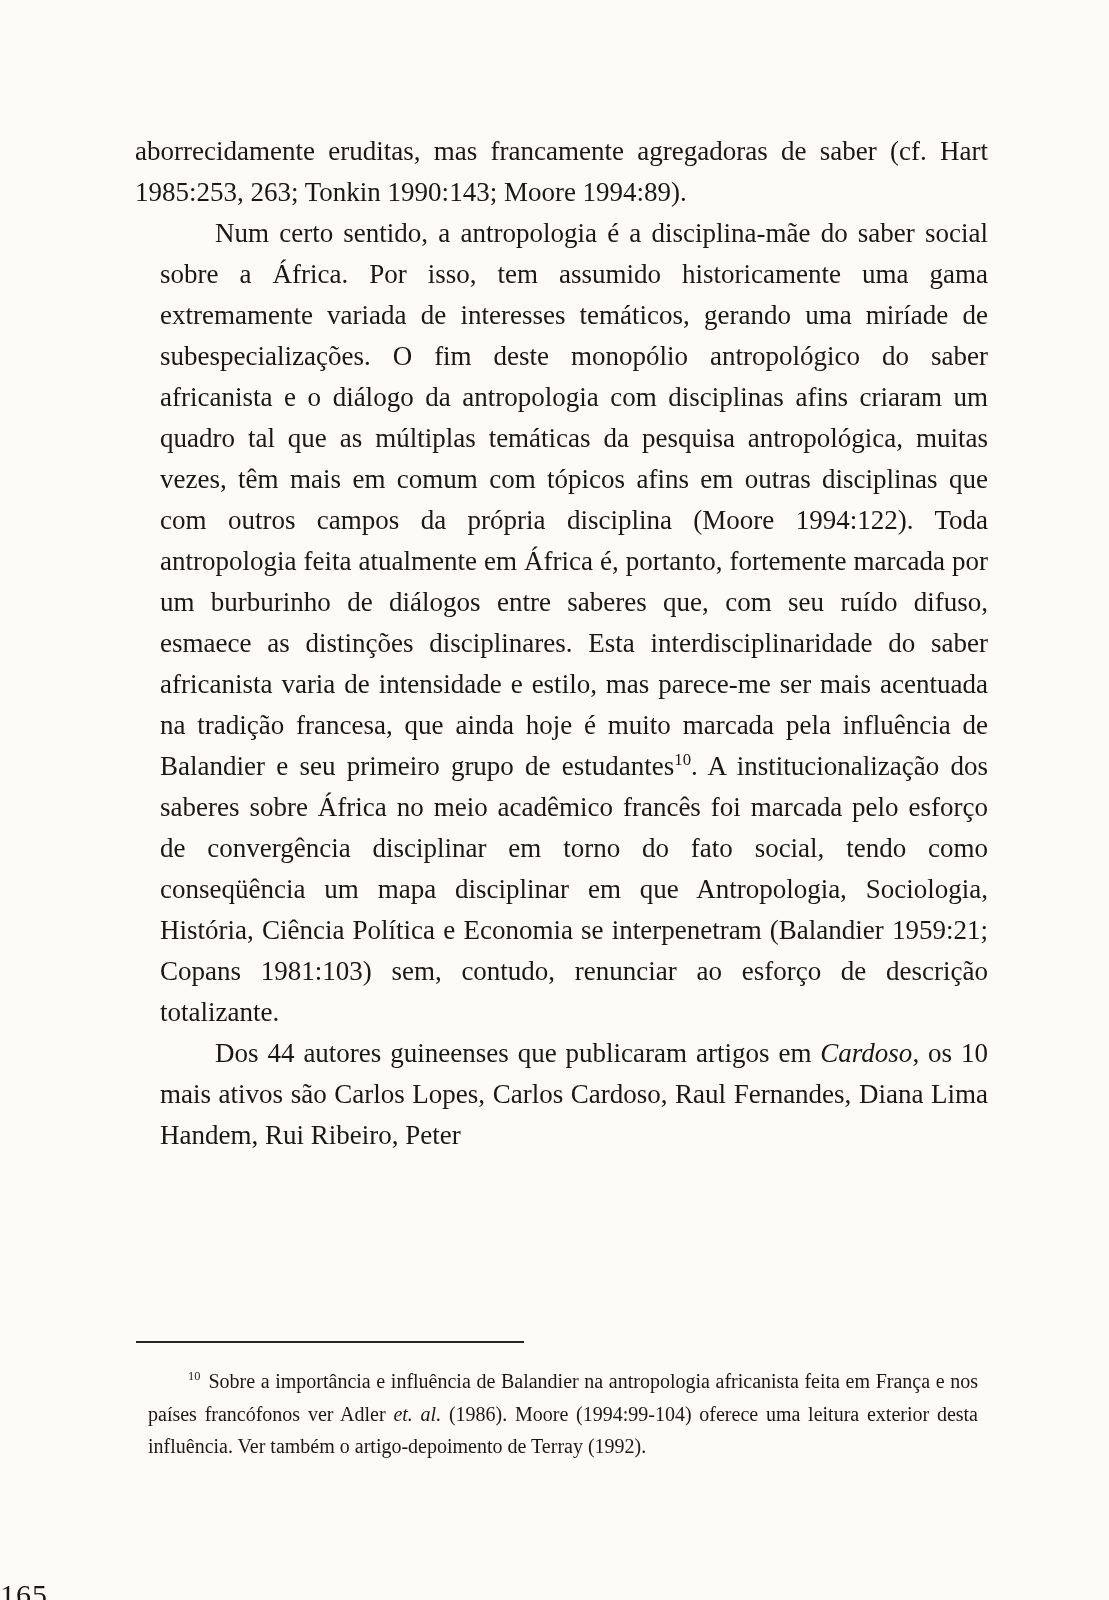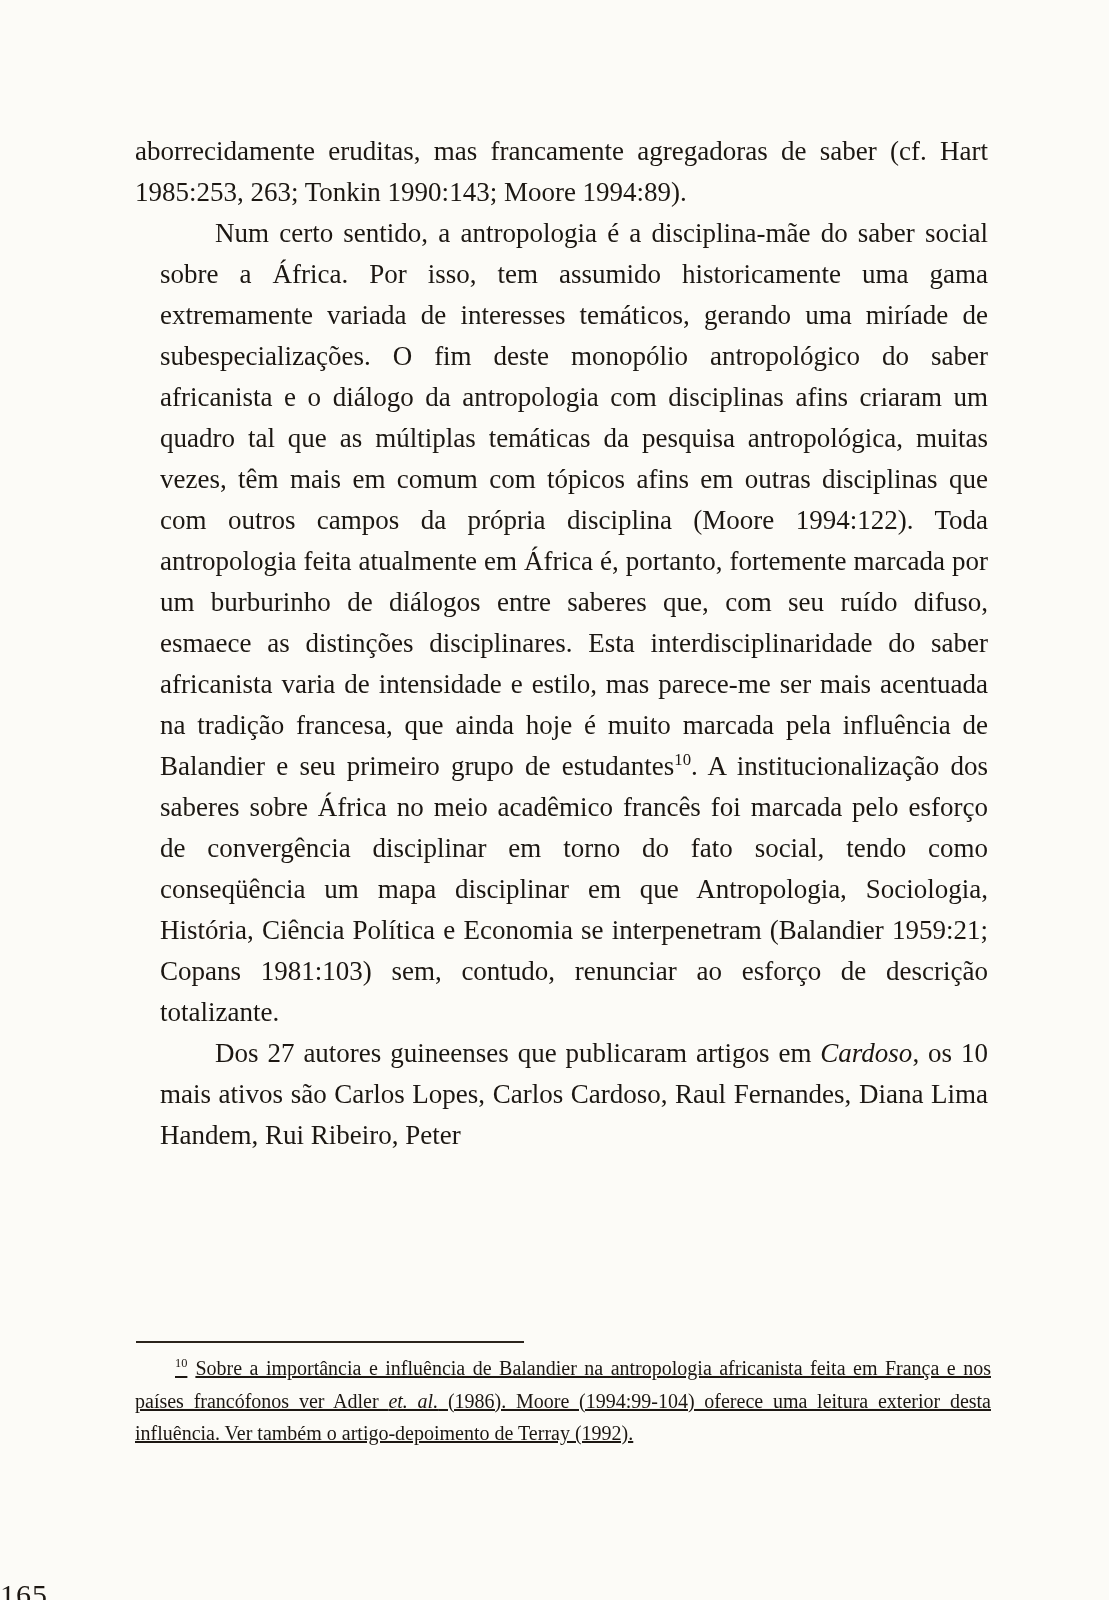--- a/index.html
+++ b/index.html
@@ -53,23 +53,22 @@
     left: 135px;
     top: 1352px;
     width: 856px;
     font-size: 20px;
     line-height: 32.5px;
     text-align: justify;
     hyphens: auto;
     -webkit-hyphens: auto;
   }
   .footnote p {
-    margin: 0;
+    margin: 13px;
     text-indent: 40px;
-    text-decoration: underline;
   }
   .fn-marker {
     margin-right: 8px;
   }
   .page-number {
     position: absolute;
     left: 0;
     top: 1578px;
     width: 100%;
     text-align: left;
@@ -78,21 +77,21 @@
   }
 </style>
 </head>
 <body>
 
 <div class="page">
 
   <div class="body-text">
       <p><span>aborrecidamente eruditas, mas francamente agregadoras de saber (cf. Hart 1985:253, 263; Tonkin 1990:143; Moore 1994:89).</span></p>
       <p class="indent"><span>Num certo sentido, a antropologia é a disciplina-mãe do saber social sobre a África. Por isso, tem assumido historicamente uma gama extremamente variada de interesses temáticos, gerando uma miríade de subespecializações. O fim deste monopólio antropológico do saber africanista e o diálogo da antropologia com disciplinas afins criaram um quadro tal que as múltiplas temáticas da pesquisa antropológica, muitas vezes, têm mais em comum com tópicos afins em outras disciplinas que com outros campos da própria disciplina (Moore 1994:122). Toda antropologia feita atualmente em África é, portanto, fortemente marcada por um burburinho de diálogos entre saberes que, com seu ruído difuso, esmaece as distinções disciplinares. Esta interdisciplinaridade do saber africanista varia de intensidade e estilo, mas parece-me ser mais acentuada na tradição francesa, que ainda hoje é muito marcada pela influência de Balandier e seu primeiro grupo de estudantes</span><sup>10</sup><span>. A institucionalização dos saberes sobre África no meio acadêmico francês foi marcada pelo esforço de convergência disciplinar em torno do fato social, tendo como conseqüência um mapa disciplinar em que Antropologia, Sociologia, História, Ciência Política e Economia se interpenetram (Balandier 1959:21; Copans 1981:103) sem, contudo, renunciar ao esforço de descrição totalizante.</span></p>
-      <p class="indent"><span>Dos 27 autores guineenses que publicaram artigos em </span><i>Cardoso</i><span>, os 10 mais ativos são Carlos Lopes, Carlos Cardoso, Raul Fernandes, Diana Lima Handem, Rui Ribeiro, Peter</span></p>
+      <p class="indent"><span>Dos 44 autores guineenses que publicaram artigos em </span><i>Cardoso</i><span>, os 10 mais ativos são Carlos Lopes, Carlos Cardoso, Raul Fernandes, Diana Lima Handem, Rui Ribeiro, Peter</span></p>
     </div>
 
   <div class="footnote-rule"></div>
 
   <div class="footnote">
     <p><sup class="fn-marker">10</sup><span><span>Sobre a importância e influência de Balandier na antropologia africanista feita em França e nos países francófonos ver Adler </span><i>et. al.</i><span> (1986). Moore (1994:99-104) oferece uma leitura exterior desta influência. Ver também o artigo-depoimento de Terray (1992).</span></span></p>
   </div>
 
   <div class="page-number">165</div>
 

